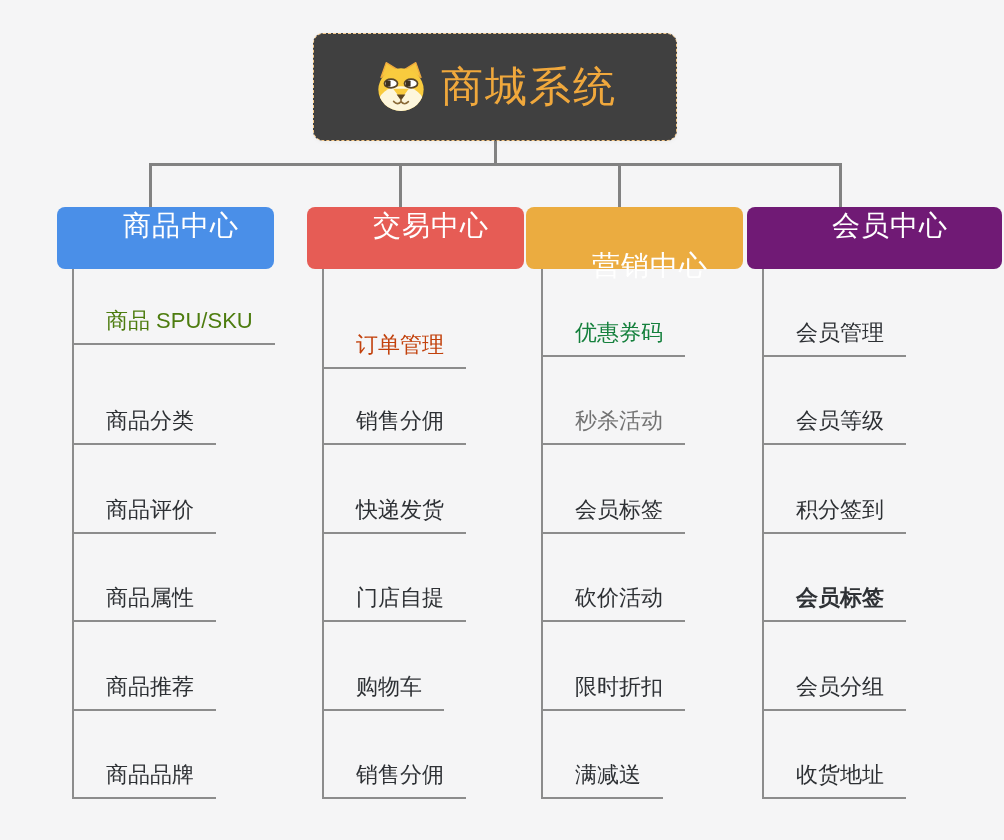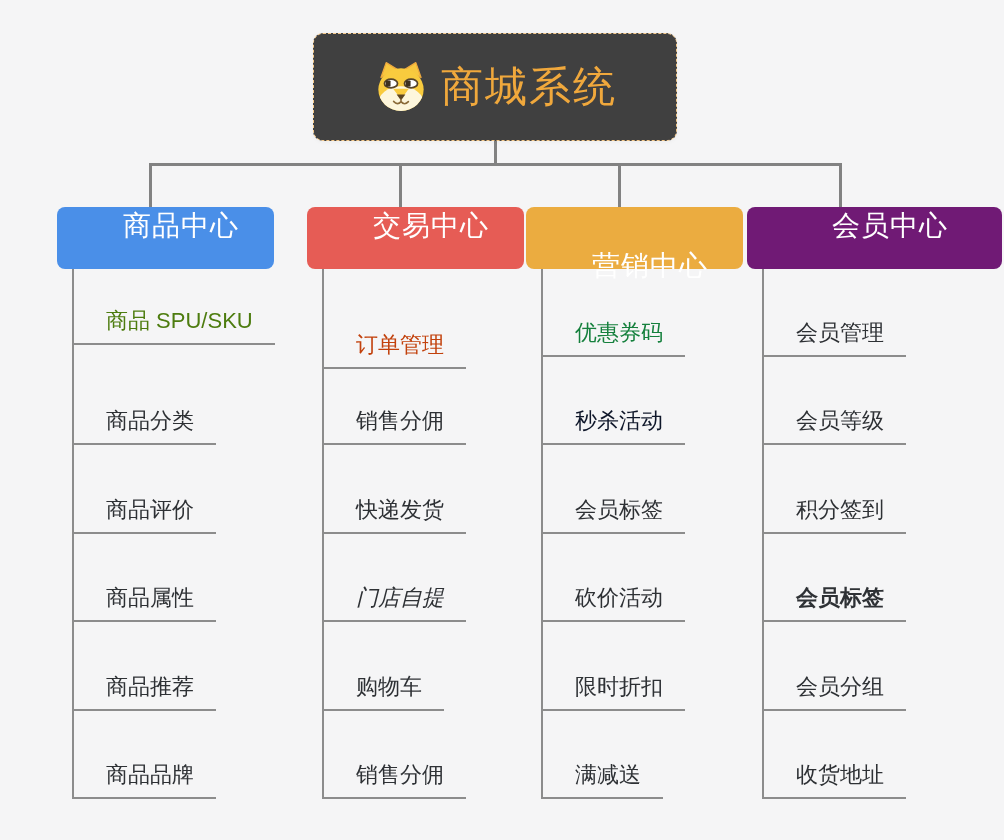--- a/index.html
+++ b/index.html
@@ -78,29 +78,29 @@
       <div class="item" style="left: 72px; top: 583px; border-bottom-color: rgb(140, 140, 140); color: rgb(46, 49, 53);"><span>商品属性</span></div>
       <div class="item" style="left: 72px; top: 672px; border-bottom-color: rgb(140, 140, 140); color: rgb(46, 49, 53);"><span>商品推荐</span></div>
       <div class="item" style="left: 72px; top: 760px; border-bottom-color: rgb(140, 140, 140); color: rgb(46, 49, 53);"><span>商品品牌</span></div>
       <div class="branch" style="left: 307px; top: 207px; width: 186px; background: rgb(230, 92, 85);">
         <span class="branch-label" style="color: rgb(255, 255, 255);">交易中心</span>
       </div>
       <div class="trunk" style="left: 322px; top: 269px; height: 530px; background: rgb(140, 140, 140);"></div>
       <div class="item" style="left: 322px; top: 330px; border-bottom-color: rgb(140, 140, 140); color: #c2410c;"><span>订单管理</span></div>
       <div class="item" style="left: 322px; top: 406px; border-bottom-color: rgb(140, 140, 140); color: rgb(46, 49, 53);"><span>销售分佣</span></div>
       <div class="item" style="left: 322px; top: 495px; border-bottom-color: rgb(140, 140, 140); color: rgb(46, 49, 53);"><span>快递发货</span></div>
-      <div class="item" style="left: 322px; top: 583px; border-bottom-color: rgb(140, 140, 140); color: rgb(46, 49, 53); font-style: italic;"><span>门店自提</span></div>
+      <div class="item" style="left: 322px; top: 583px; border-bottom-color: rgb(140, 140, 140); color: rgb(46, 49, 53);"><span>门店自提</span></div>
       <div class="item" style="left: 322px; top: 672px; border-bottom-color: rgb(140, 140, 140); color: rgb(46, 49, 53);"><span>购物车</span></div>
       <div class="item" style="left: 322px; top: 760px; border-bottom-color: rgb(140, 140, 140); color: rgb(46, 49, 53);"><span>销售分佣</span></div>
       <div class="branch" style="left: 526px; top: 207px; width: 186px; background: rgb(235, 172, 64);">
         <span class="branch-label" style="color: rgb(255, 255, 255); margin-top: 40px;">营销中心</span>
       </div>
       <div class="trunk" style="left: 541px; top: 269px; height: 530px; background: rgb(140, 140, 140);"></div>
       <div class="item" style="left: 541px; top: 318px; border-bottom-color: rgb(140, 140, 140); color: #15803d;"><span>优惠券码</span></div>
-      <div class="item" style="left: 541px; top: 406px; border-bottom-color: rgb(140, 140, 140); color: #0f172a;"><span>秒杀活动</span></div>
+      <div class="item" style="left: 541px; top: 406px; border-bottom-color: rgb(140, 140, 140); color: #737373;"><span>秒杀活动</span></div>
       <div class="item" style="left: 541px; top: 495px; border-bottom-color: rgb(140, 140, 140); color: rgb(46, 49, 53);"><span>会员标签</span></div>
       <div class="item" style="left: 541px; top: 583px; border-bottom-color: rgb(140, 140, 140); color: rgb(46, 49, 53);"><span>砍价活动</span></div>
       <div class="item" style="left: 541px; top: 672px; border-bottom-color: rgb(140, 140, 140); color: rgb(46, 49, 53);"><span>限时折扣</span></div>
       <div class="item" style="left: 541px; top: 760px; border-bottom-color: rgb(140, 140, 140); color: rgb(46, 49, 53);"><span>满减送</span></div>
       <div class="branch" style="left: 747px; top: 207px; width: 224px; background: #701a75;">
         <span class="branch-label" style="color: rgb(255, 255, 255);">会员中心</span>
       </div>
       <div class="trunk" style="left: 762px; top: 269px; height: 530px; background: rgb(140, 140, 140);"></div>
       <div class="item" style="left: 762px; top: 318px; border-bottom-color: rgb(140, 140, 140); color: rgb(46, 49, 53);"><span>会员管理</span></div>
       <div class="item" style="left: 762px; top: 406px; border-bottom-color: rgb(140, 140, 140); color: rgb(46, 49, 53);"><span>会员等级</span></div>

